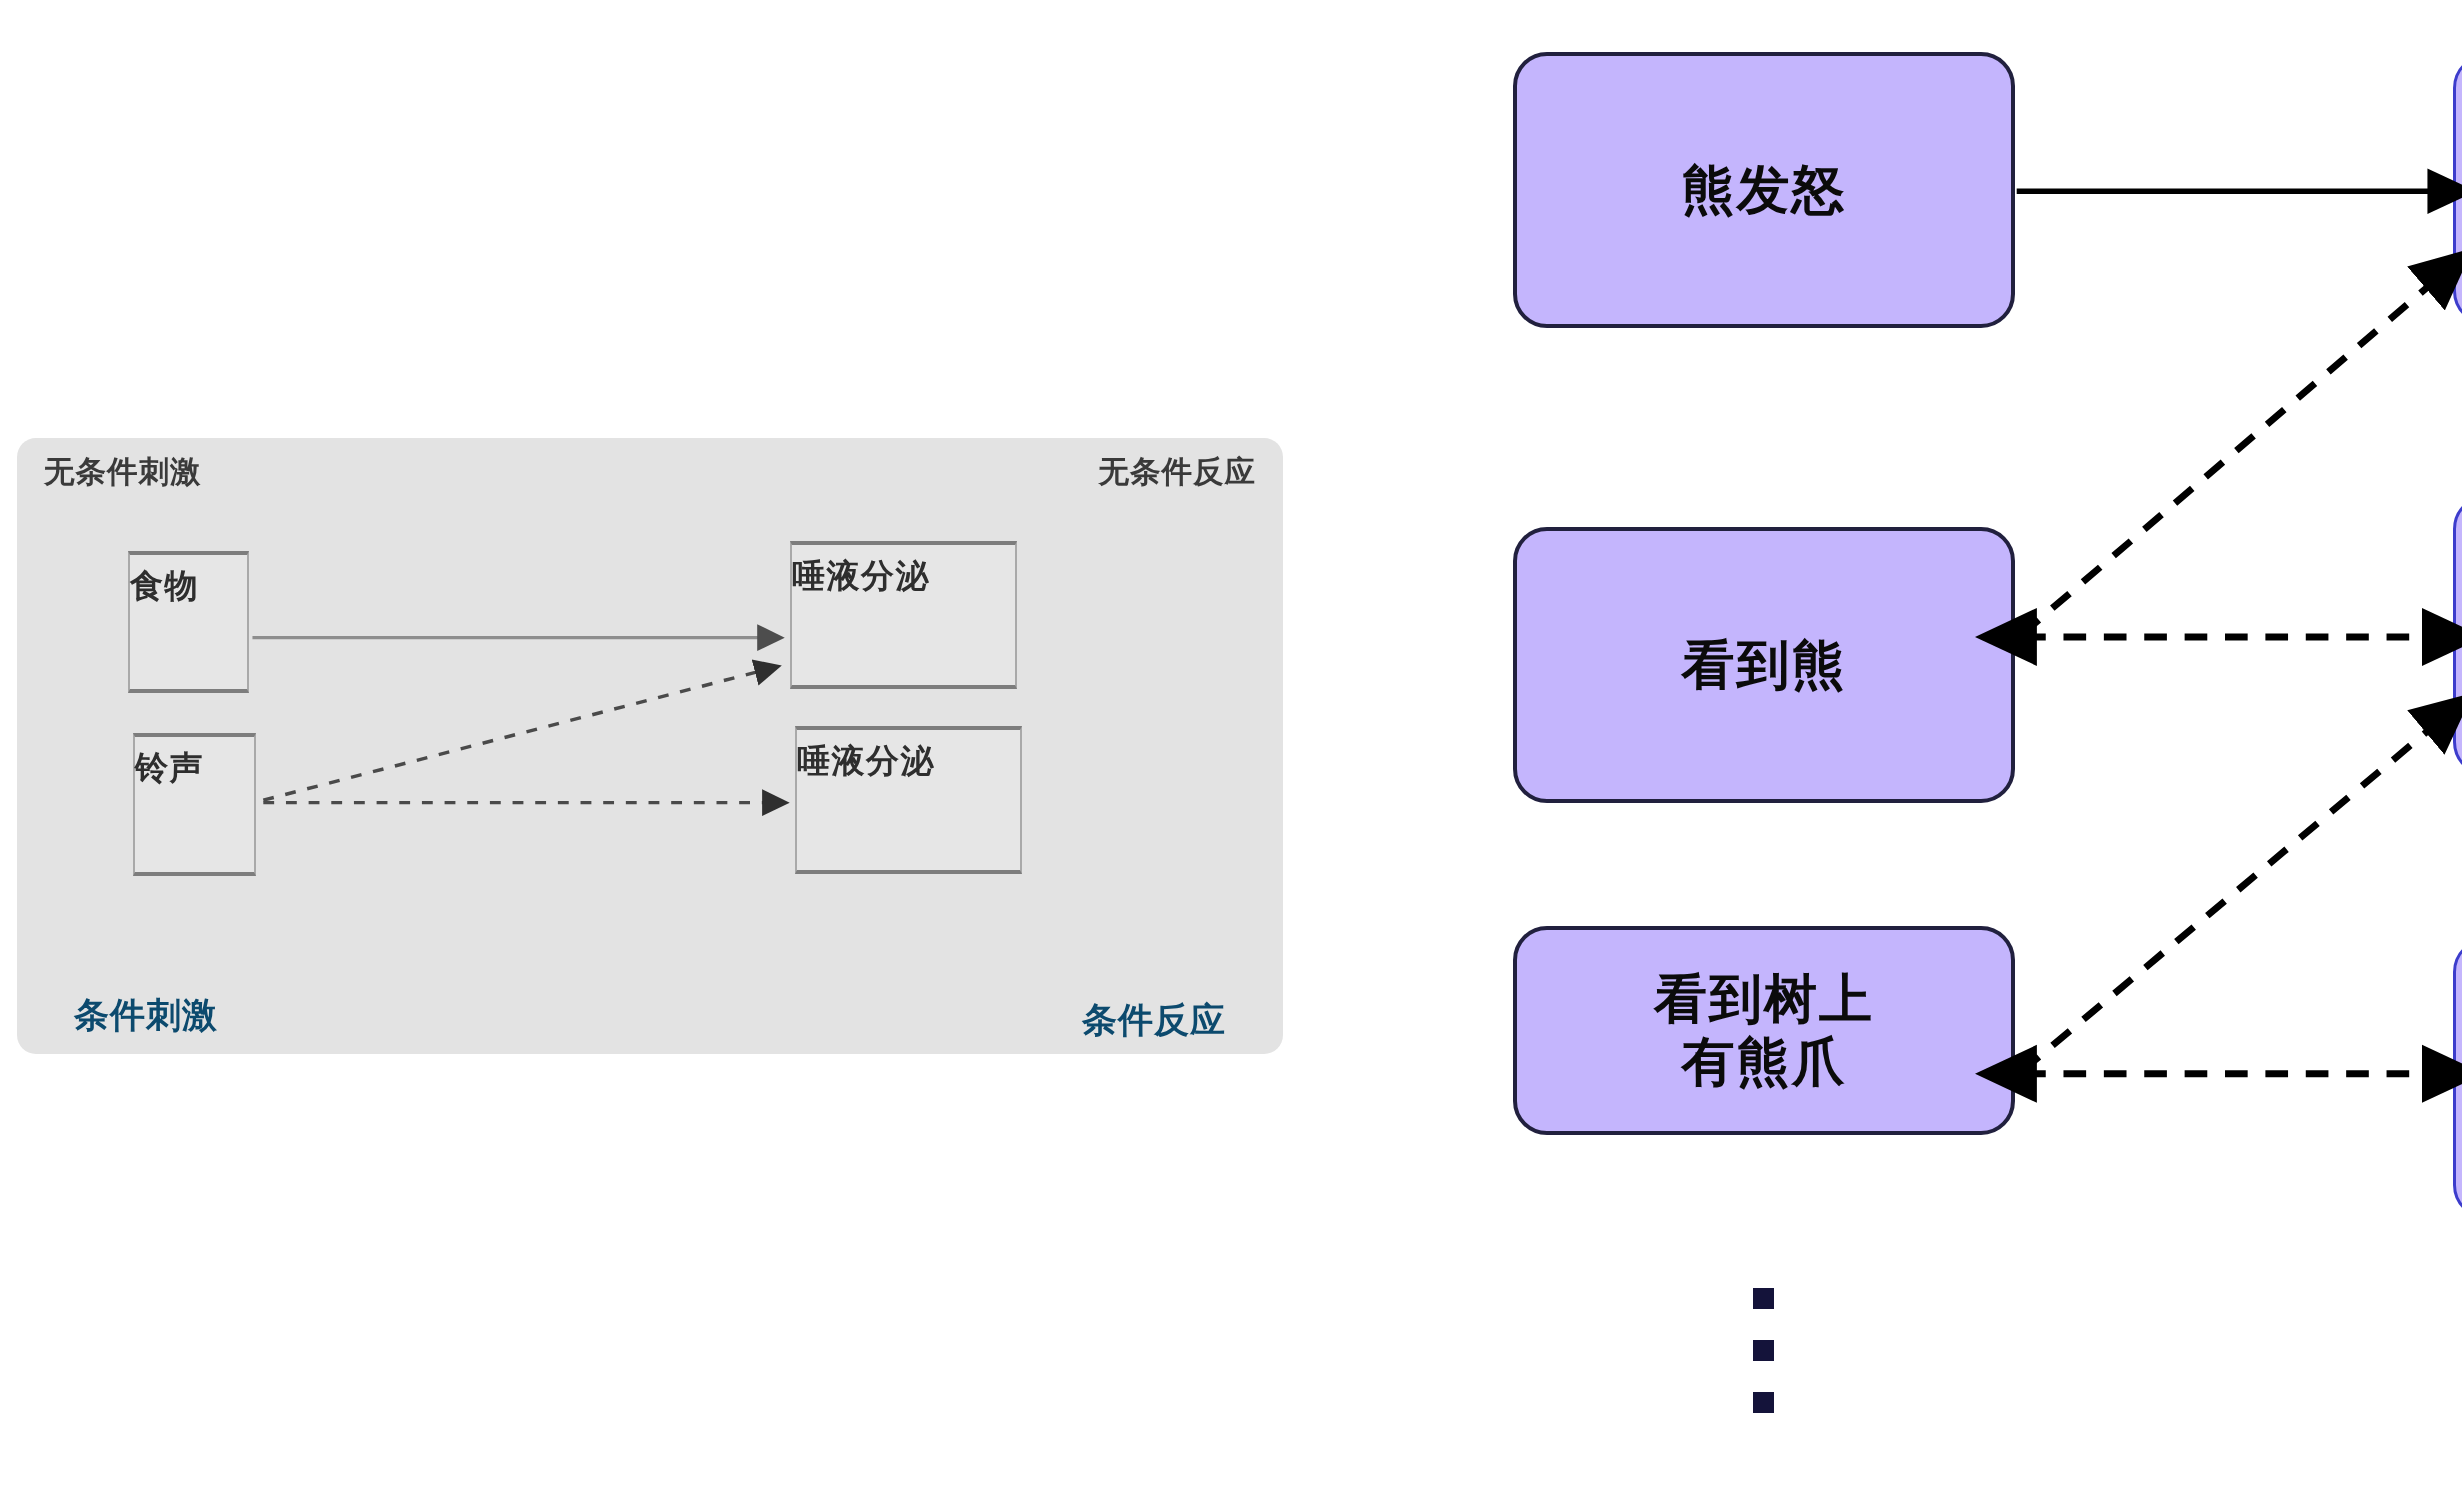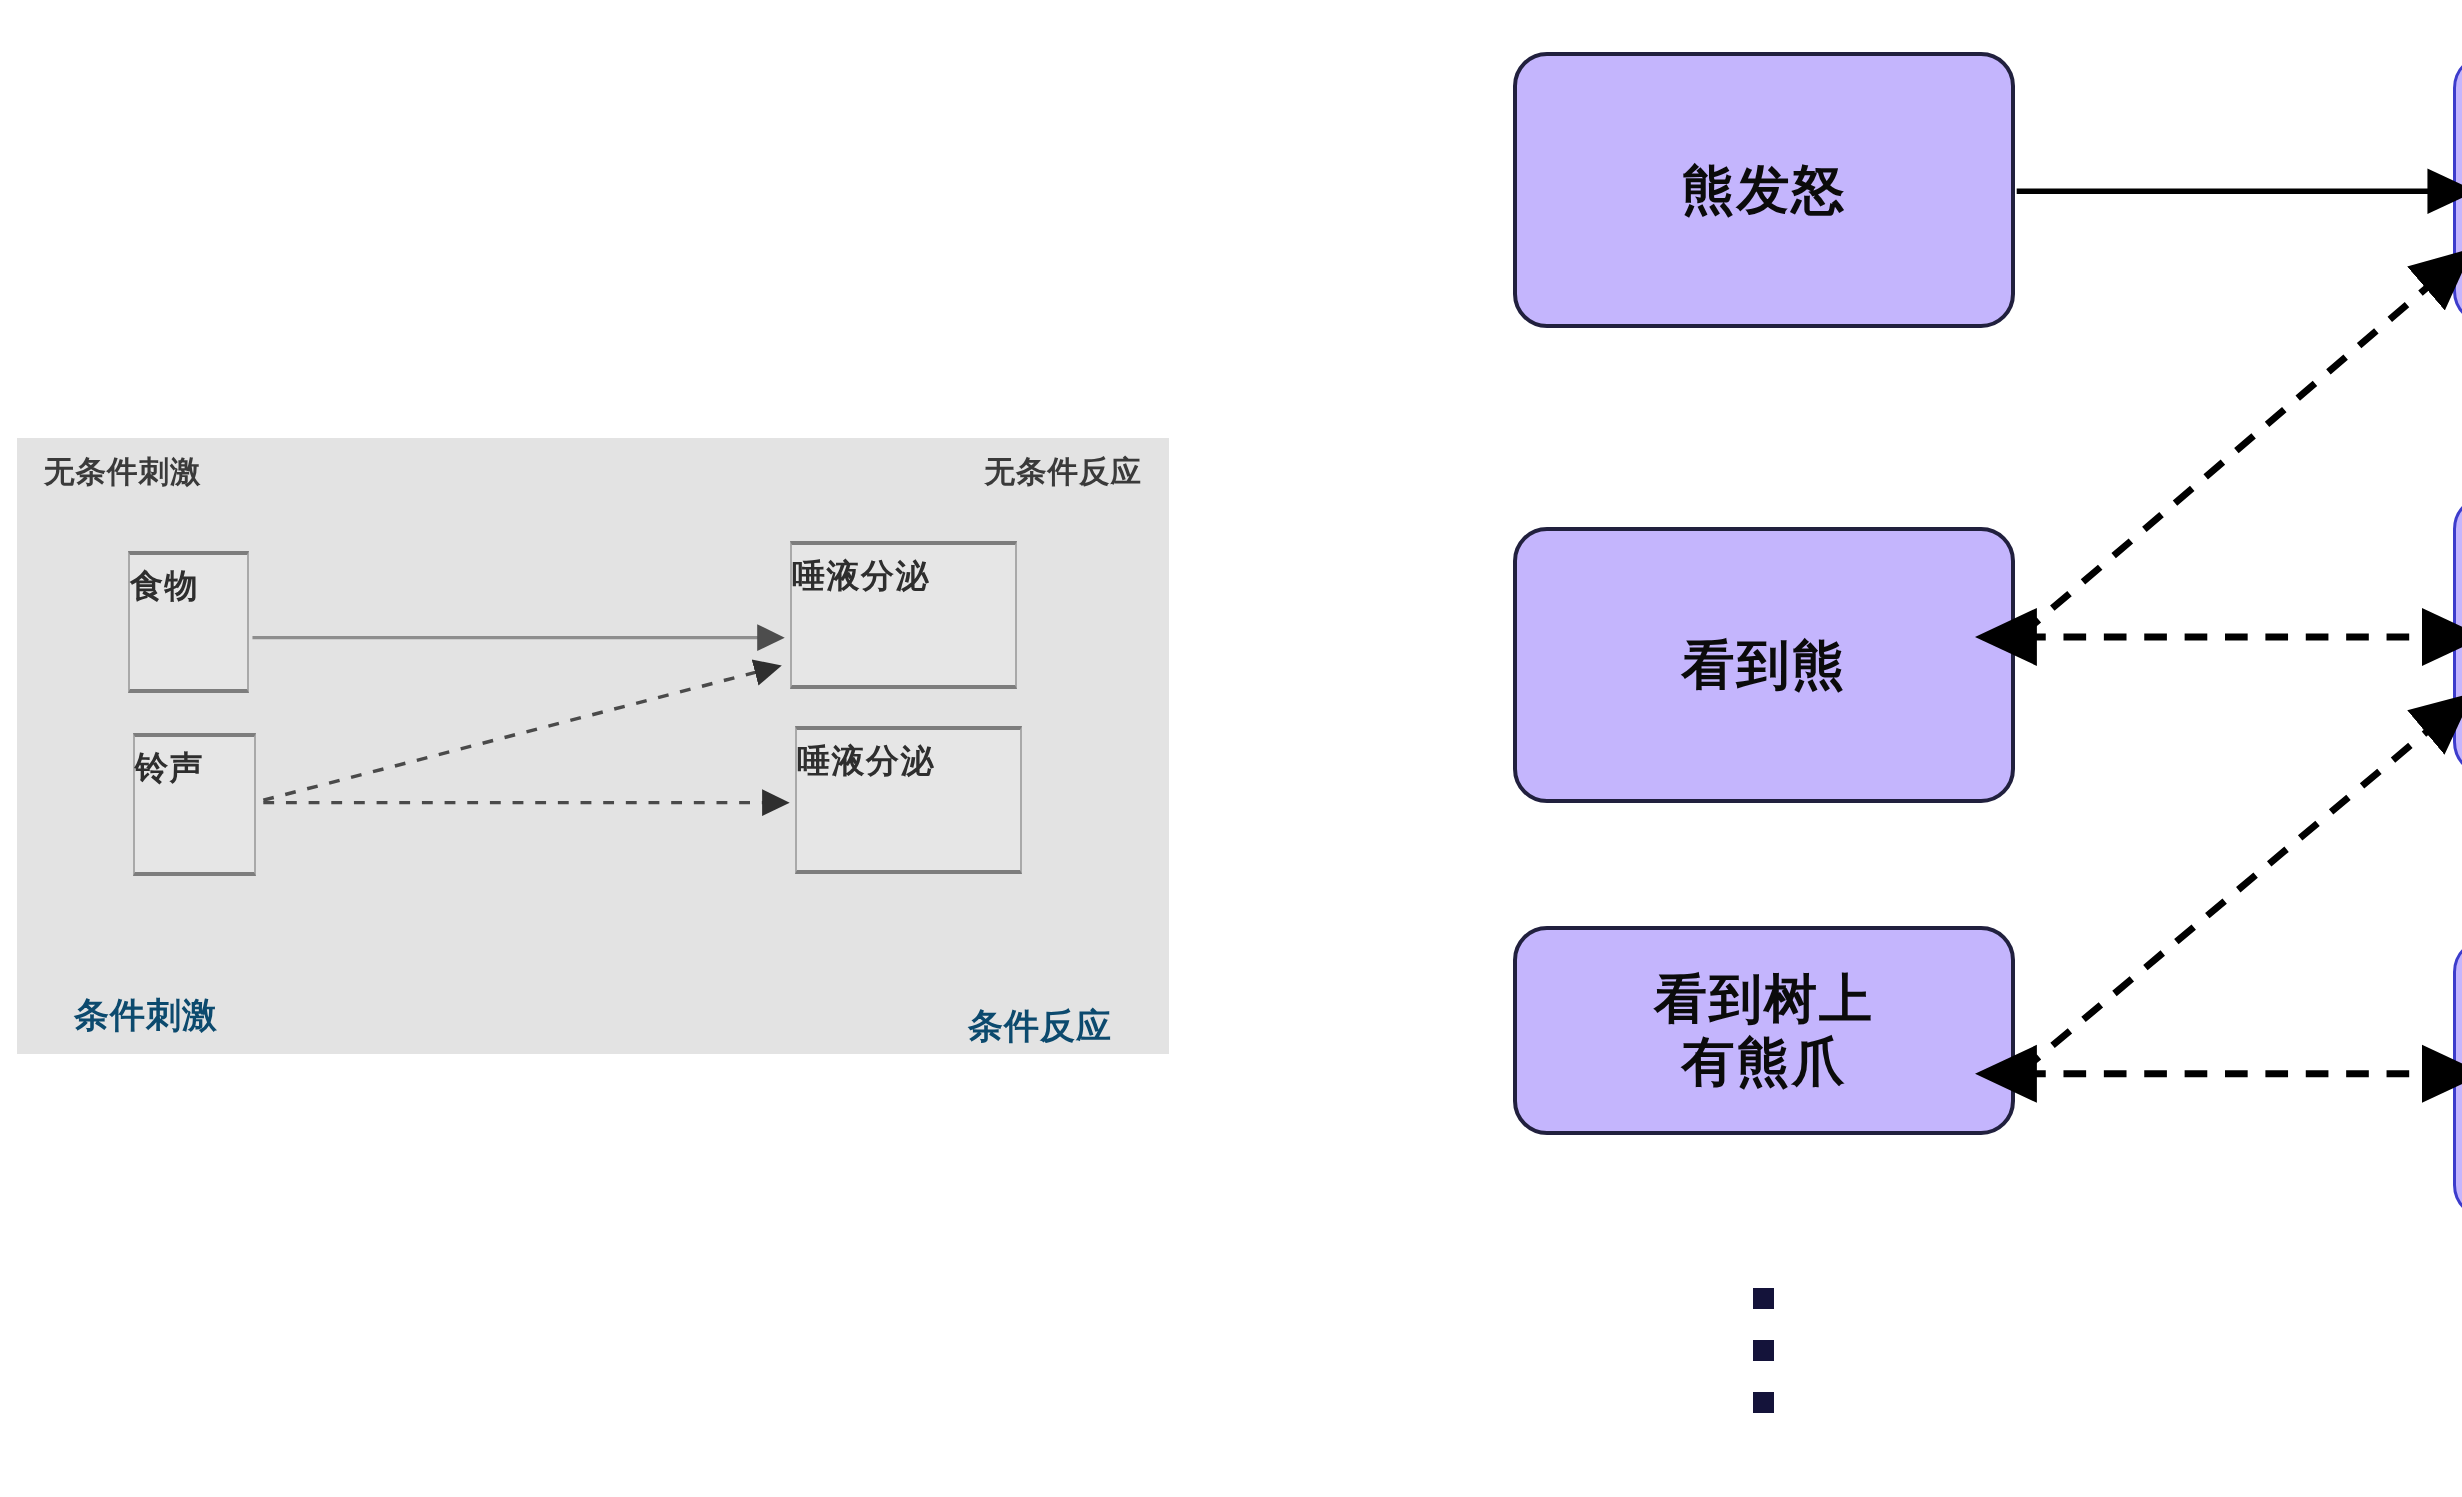--- a/index.html
+++ b/index.html
@@ -1,21 +1,21 @@
 <!DOCTYPE html>
 <html style="font-size:7.9px"><head>
 <meta charset="utf-8">
 <style>
   html,body{margin:0;padding:0;background:#ffffff;}
   body{width:3306px;height:1498px;position:relative;overflow:hidden;
        font-family:"Liberation Sans","DejaVu Sans",sans-serif;}
 
   
-  #pavlov-panel{position:absolute;left:17px;top:438px;width:1152px;height:616px;
-                background:#e3e3e3;}
+  #pavlov-panel{position:absolute;left:17px;top:438px;width:1266px;height:616px;
+                background:#e3e3e3;border-radius:19px;}
   .pv-head{position:absolute;font-size:30.5px;color:#3a3a3a;font-weight:600;
            letter-spacing:1px;white-space:nowrap;}
   .pv-foot{position:absolute;font-size:35px;color:#0c4a6e;font-weight:600;
            letter-spacing:1px;white-space:nowrap;}
   .pv-box{position:absolute;background:#e6e6e6;border:2px solid #a9a9a9;
           border-top:4.4px solid #7d7d7d;border-bottom:4.4px solid #7d7d7d;
           box-sizing:border-box;}
   .pv-box span{position:absolute;left:0;right:0;top:8.9px;
                font-size:33px;color:#2e2e2e;font-weight:600;letter-spacing:1.5px;
                white-space:nowrap;}
@@ -53,21 +53,21 @@
 
   <div class="pv-box" style="left:116px;top:295px;width:123px;height:143px;padding-left:20px;">
     <span>铃声</span>
   </div>
 
   <div class="pv-box" style="left:778px;top:288px;width:227px;height:148px;">
     <span>唾液分泌</span>
   </div>
 
   <span class="pv-foot" style="left:57px;bottom:14.8px;">条件刺激</span>
-  <span class="pv-foot" style="right:57px;bottom:4px;">条件反应</span>
+  <span class="pv-foot" style="right:57px;bottom:10px;">条件反应</span>
 
   <svg width="1266" height="616" style="position:absolute;left:0;top:0;" viewBox="0 0 2570 1250">
     <defs>
       <marker id="pvHead" markerWidth="9" markerHeight="9" refX="3.2" refY="4.5" orient="auto" markerUnits="strokeWidth">
         <path d="M0,0.6 L8,4.5 L0,8.4 z" fill="#4d4d4d"></path>
       </marker>
       <marker id="pvHeadDn" markerWidth="9" markerHeight="9" refX="3.2" refY="4.5" orient="auto" markerUnits="strokeWidth">
         <path d="M0,0.6 L8,4.5 L0,8.4 z" fill="#2f2f2f"></path>
       </marker>
     </defs>

